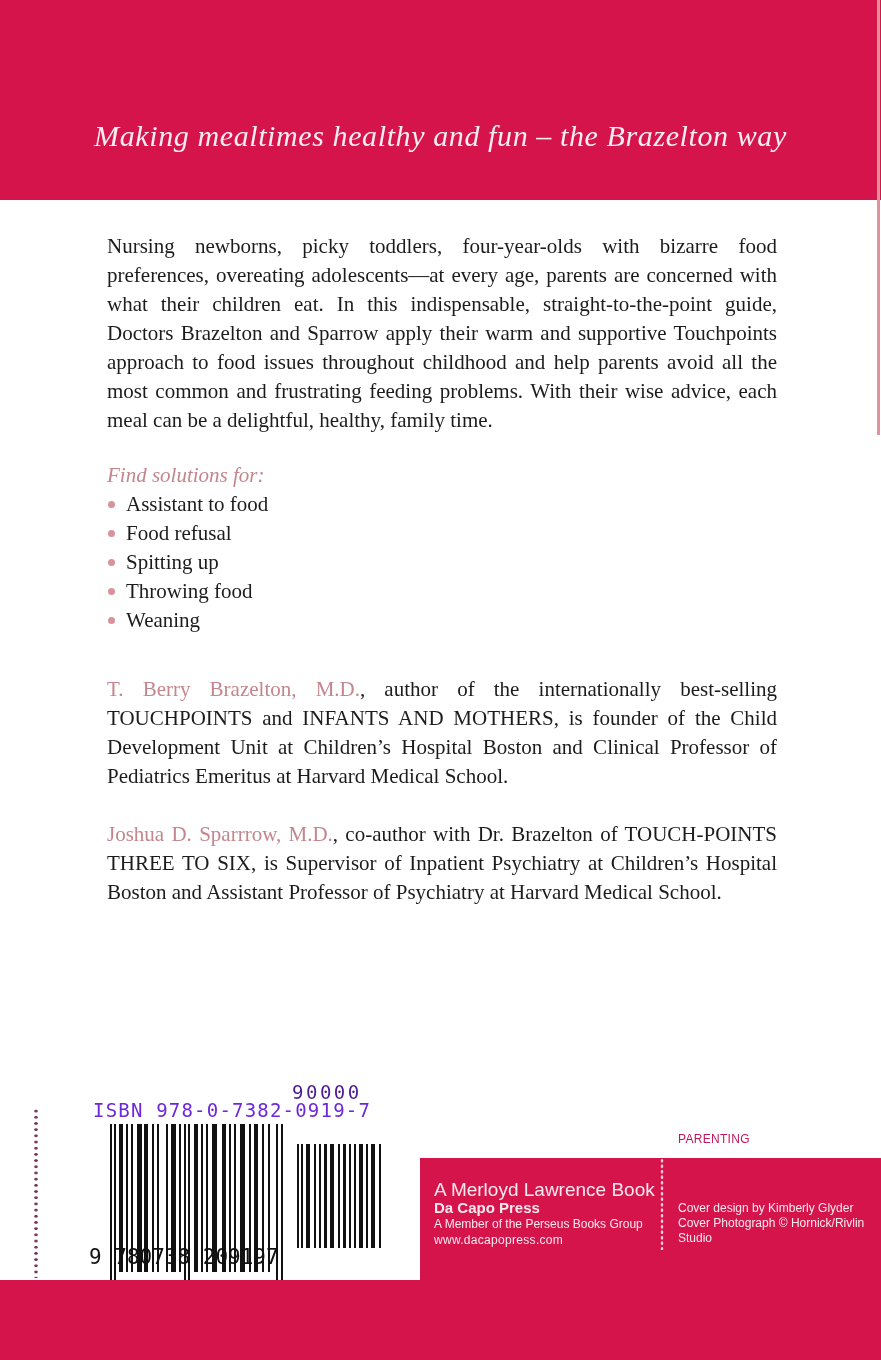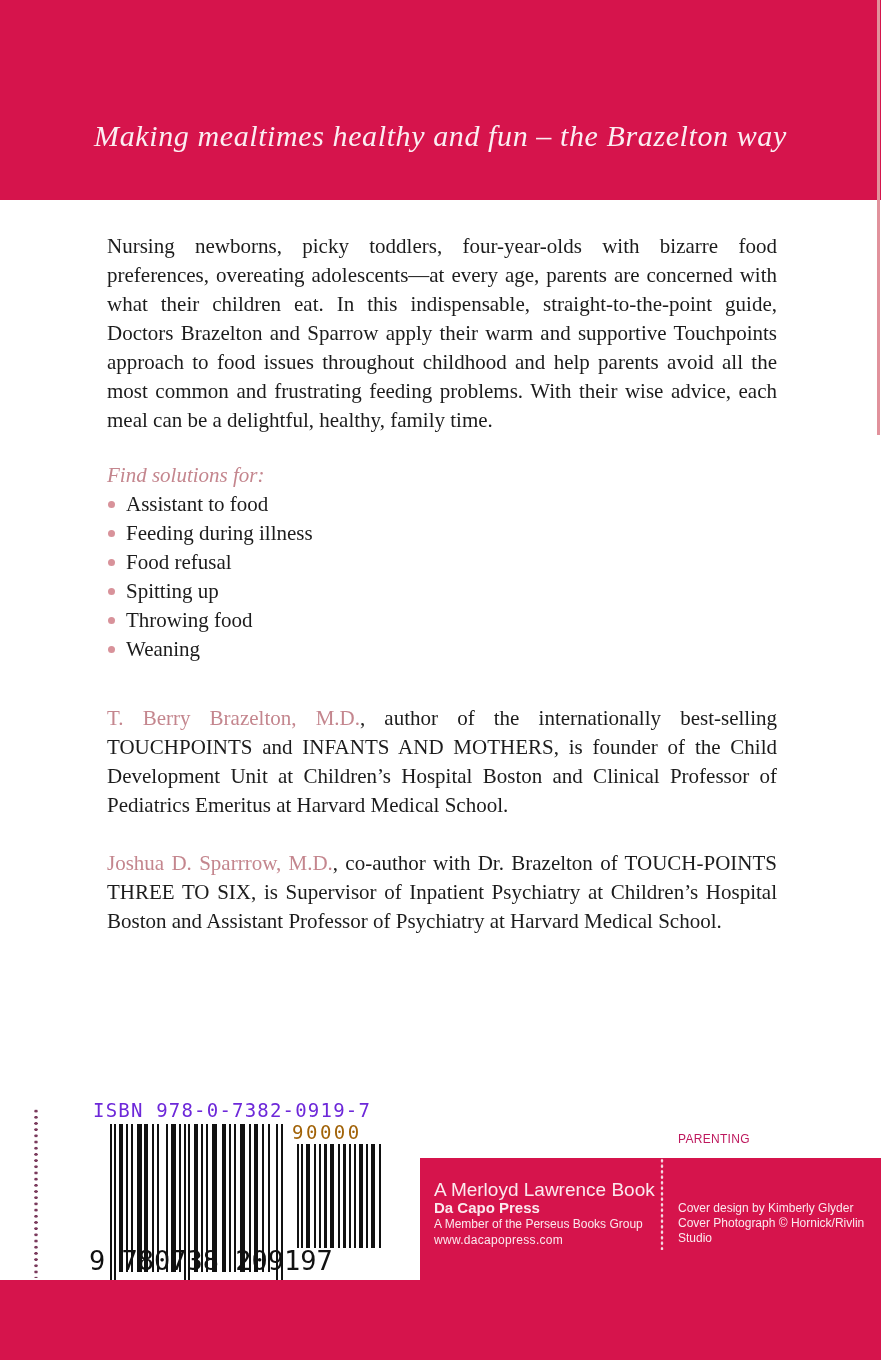--- a/index.html
+++ b/index.html
@@ -49,28 +49,28 @@
       position: absolute; left: 34px; top: 1108px; width: 4px; height: 170px;
       background-image: radial-gradient(circle, #7a3a5c 1.6px, transparent 1.8px);
       background-size: 4px 6.2px; background-repeat: repeat-y;
     }
     .isbn-text {
       position: absolute; left: 93px; top: 1099px;
       font-family: "DejaVu Sans Mono", "Liberation Mono", monospace;
       font-size: 19px; letter-spacing: 1.2px; color: #6d28d9;
     }
     .addon-num {
-      position: absolute; left: 292px; top: 1121px;
+      position: absolute; left: 292px; top: 1081px;
       font-family: "DejaVu Sans Mono", "Liberation Mono", monospace;
-      font-size: 19px; letter-spacing: 2.5px; color: #a16207;
+      font-size: 19px; letter-spacing: 2.5px; color: #4c1d95;
     }
     .ean-digits {
       position: absolute; left: 89px; top: 1245px;
       font-family: "DejaVu Sans Mono", "Liberation Mono", monospace;
-      font-size: 27px; color: #111; white-space: pre;
+      font-size: 21px; color: #111; white-space: pre;
     }
     .bars-main {
       position: absolute; left: 110px; top: 1124px; width: 174px; height: 148px;
     }
     .bars-addon {
       position: absolute; left: 297px; top: 1144px; width: 88px; height: 104px;
     }
     .bar { position: absolute; top: 0; bottom: 0; background: #111; }
     .bar.guard { bottom: -8px; }
 
@@ -112,21 +112,20 @@
 <div class="top-band"></div>
 <div class="tagline">Making mealtimes healthy and fun – the Brazelton way</div>
 <div class="edge-line"></div>
 
 <div class="content">
   <p class="blurb">Nursing newborns, picky toddlers, four-year-olds with bizarre food preferences, overeating adolescents—at every age, parents are concerned with what their children eat. In this indispensable, straight-to-the-point guide, Doctors Brazelton and Sparrow apply their warm and supportive Touchpoints approach to food issues throughout childhood and help parents avoid all the most common and frustrating feeding problems. With their wise advice, each meal can be a delightful, healthy, family time.</p>
 
   <div class="solutions-heading">Find solutions for:</div>
   <ul class="solutions-list">
     <li><span class="bullet"></span><span>Assistant to food</span></li>
-    <li><span class="bullet"></span><span>Feeding during illness</span></li>
     <li><span class="bullet"></span><span>Food refusal</span></li>
     <li><span class="bullet"></span><span>Spitting up</span></li>
     <li><span class="bullet"></span><span>Throwing food</span></li>
     <li><span class="bullet"></span><span>Weaning</span></li>
   </ul>
 
   <p class="bio bio1"><span class="bio-name">T. Berry Brazelton, M.D.</span><span>, author of the internationally best-selling TOUCHPOINTS and INFANTS AND MOTHERS, is founder of the Child Development Unit at Children’s Hospital Boston and Clinical Professor of Pediatrics Emeritus at Harvard Medical School.</span></p>
 
   <p class="bio bio2"><span class="bio-name">Joshua D. Sparrrow, M.D.</span><span>, co-author with Dr. Brazelton of TOUCH-POINTS THREE TO SIX, is Supervisor of Inpatient Psychiatry at Children’s Hospital Boston and Assistant Professor of Psychiatry at Harvard Medical School.</span></p>
 </div>

